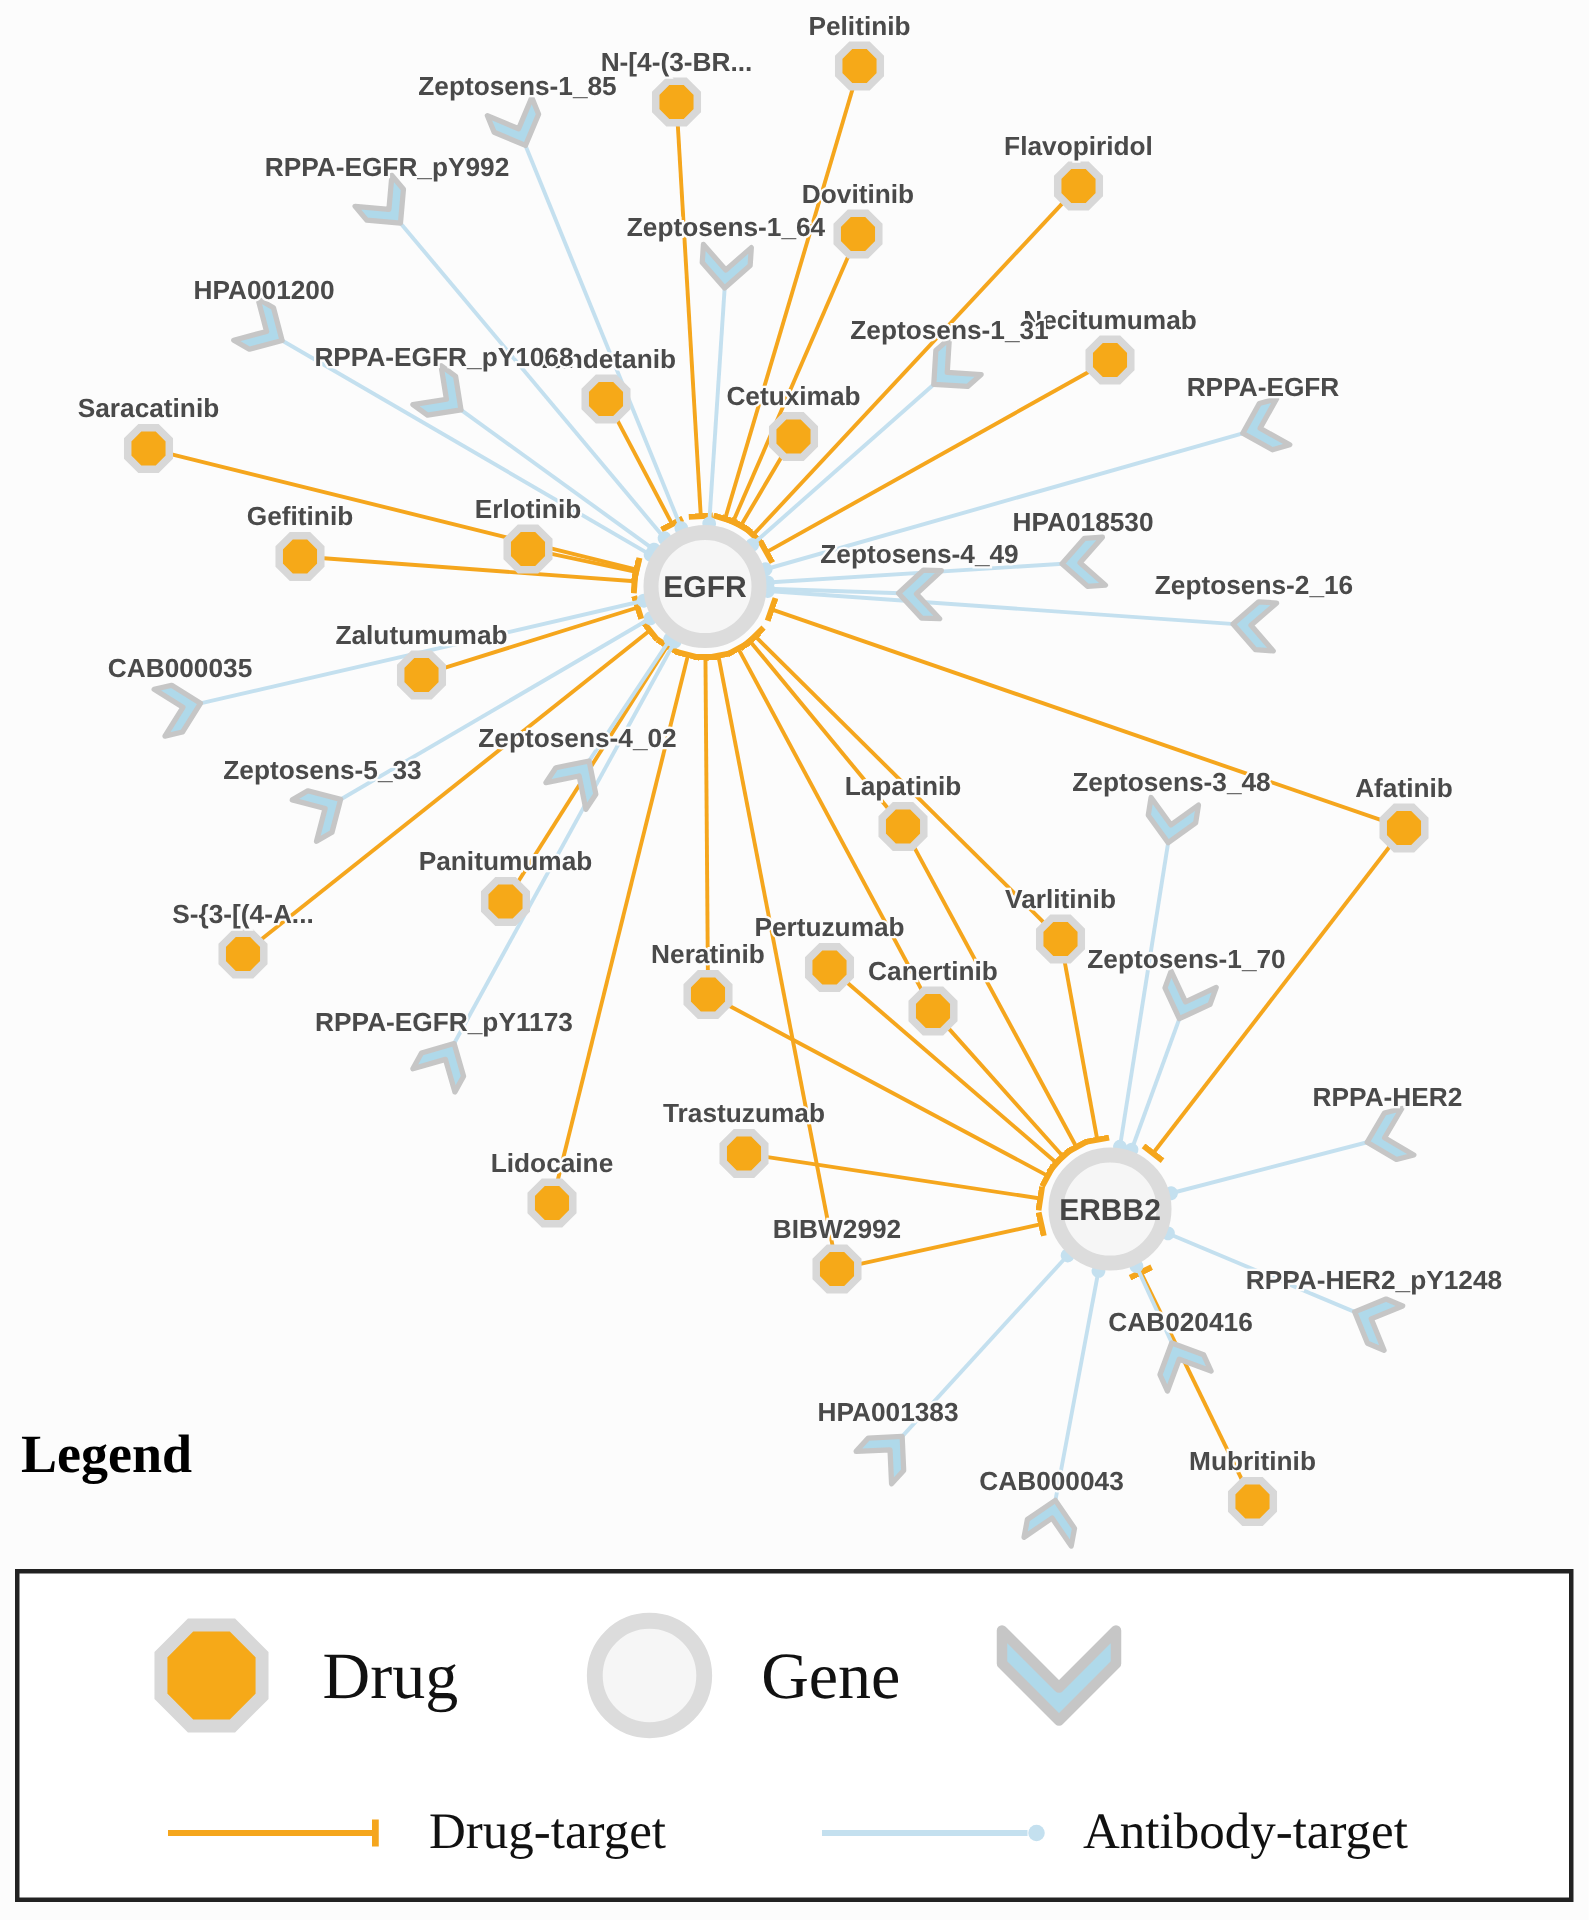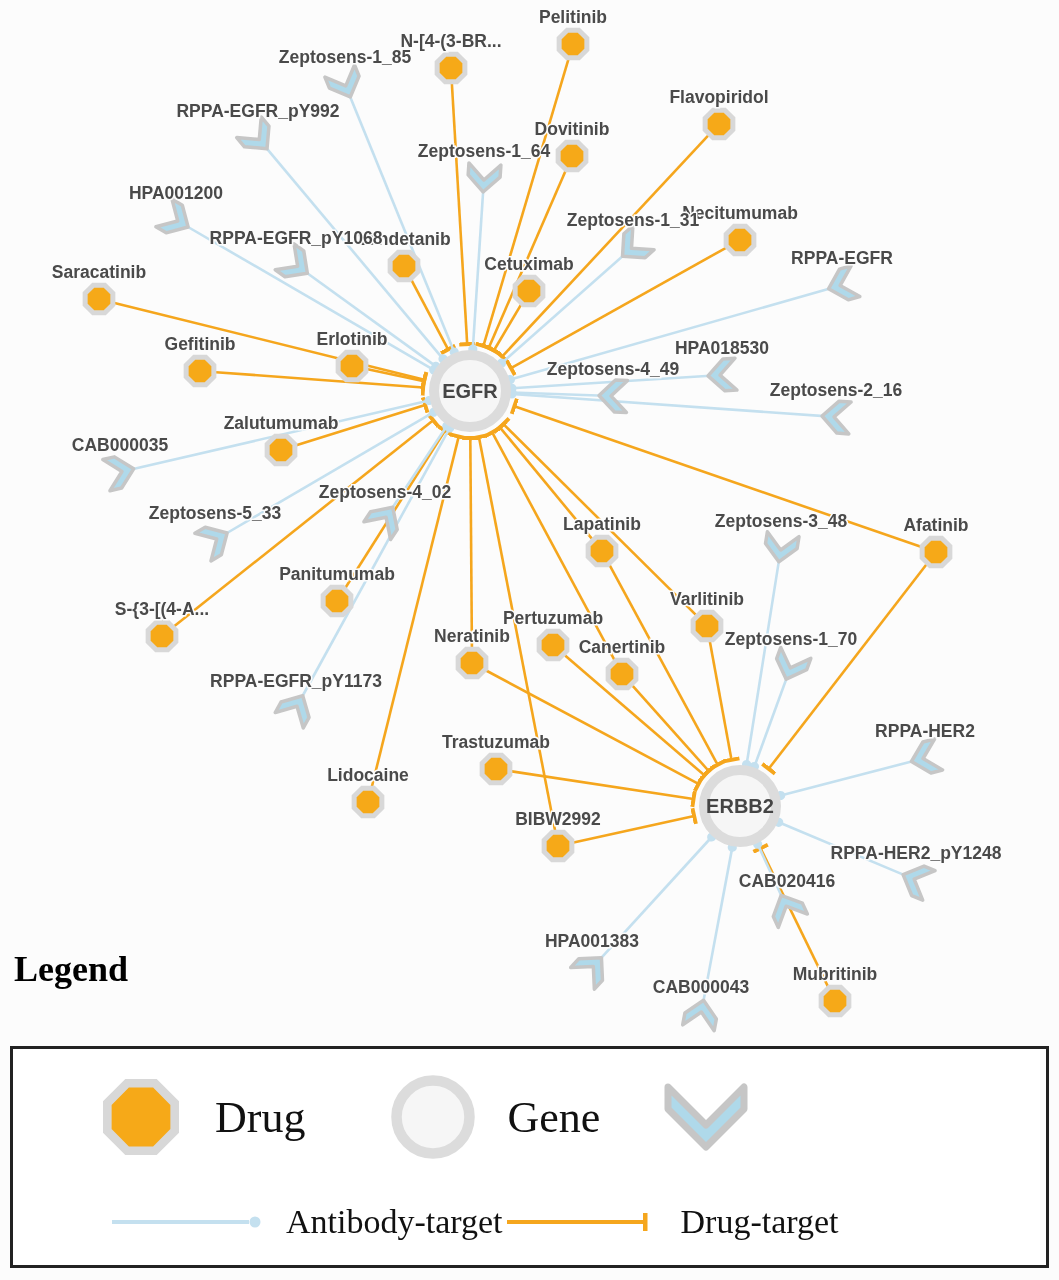--- a/index.html
+++ b/index.html
@@ -311,29 +311,29 @@
         </svg>
         <span class="legend-node-label">Gene</span>
       </div>
       <div class="legend-item">
         <svg width="92" height="82" viewBox="-46 -41 92 82">
           <path class="antibody-shape lg-ab" d="M -38 -30 L 0 8 L 38 -30 L 38 -8 L 0 30 L -38 -8 Z"></path>
         </svg>
       </div>
     </div>
     <div class="legend-edges">
+      <div class="legend-item le-drug">
+        <svg width="158" height="26">
+          <line x1="4" y1="13" x2="140" y2="13" class="edge-drug lgline"></line>
+          <rect x="140" y="4" width="4.5" height="18" class="tee-mark"></rect>
+        </svg>
+        <span class="legend-edge-label">Drug-target</span>
+      </div>
       <div class="legend-item">
         <svg width="158" height="26">
           <line x1="4" y1="13" x2="141" y2="13" class="edge-antibody lgline"></line>
           <circle cx="147" cy="13" r="5.5" class="dot-mark"></circle>
         </svg>
         <span class="legend-edge-label">Antibody-target</span>
-      </div>
-      <div class="legend-item le-drug">
-        <svg width="158" height="26">
-          <line x1="4" y1="13" x2="140" y2="13" class="edge-drug lgline"></line>
-          <rect x="140" y="4" width="4.5" height="18" class="tee-mark"></rect>
-        </svg>
-        <span class="legend-edge-label">Drug-target</span>
       </div>
     </div>
   </div>
 </div>
 
 </body></html>

